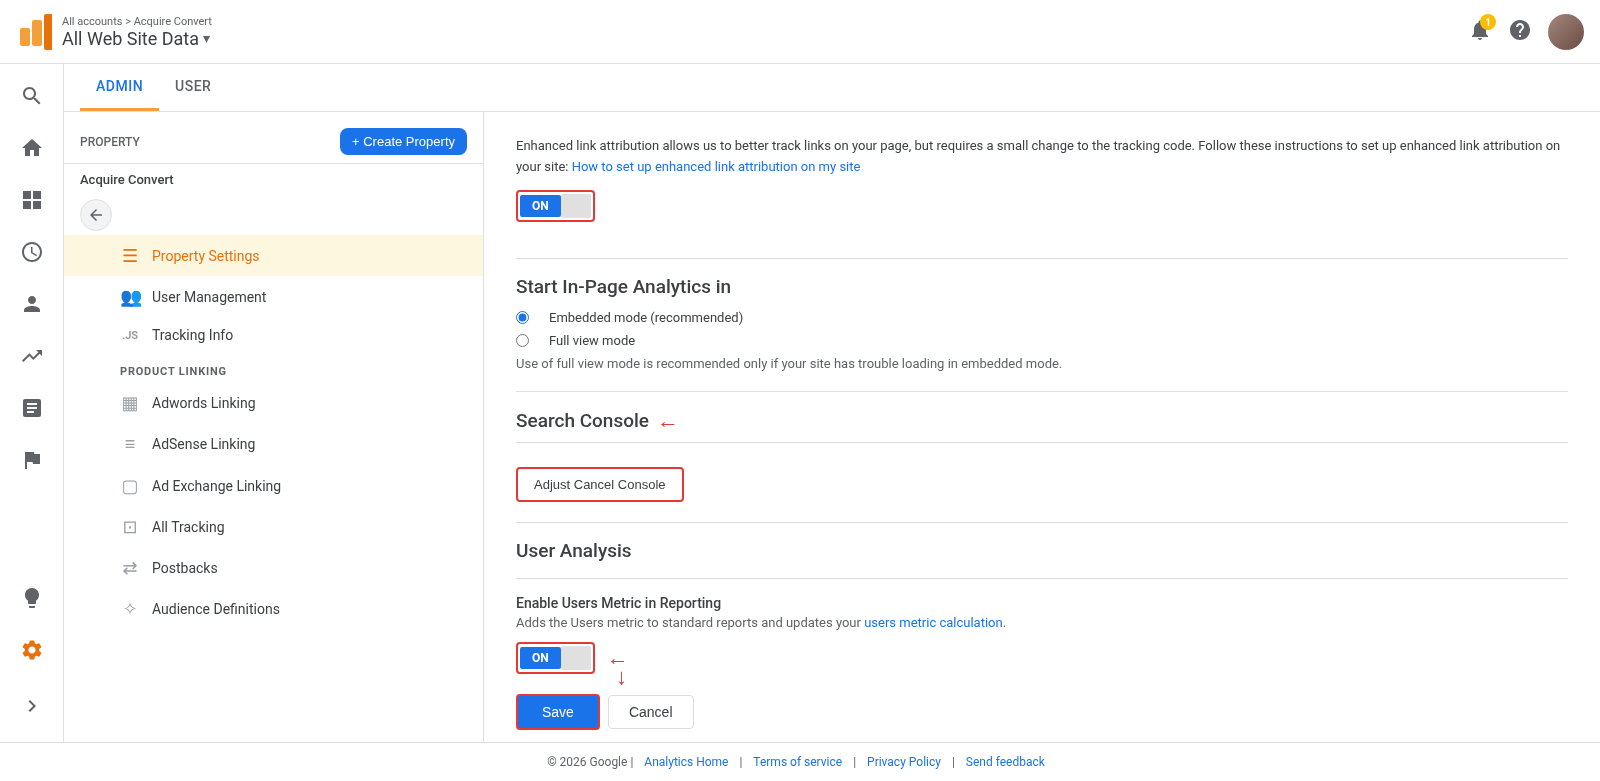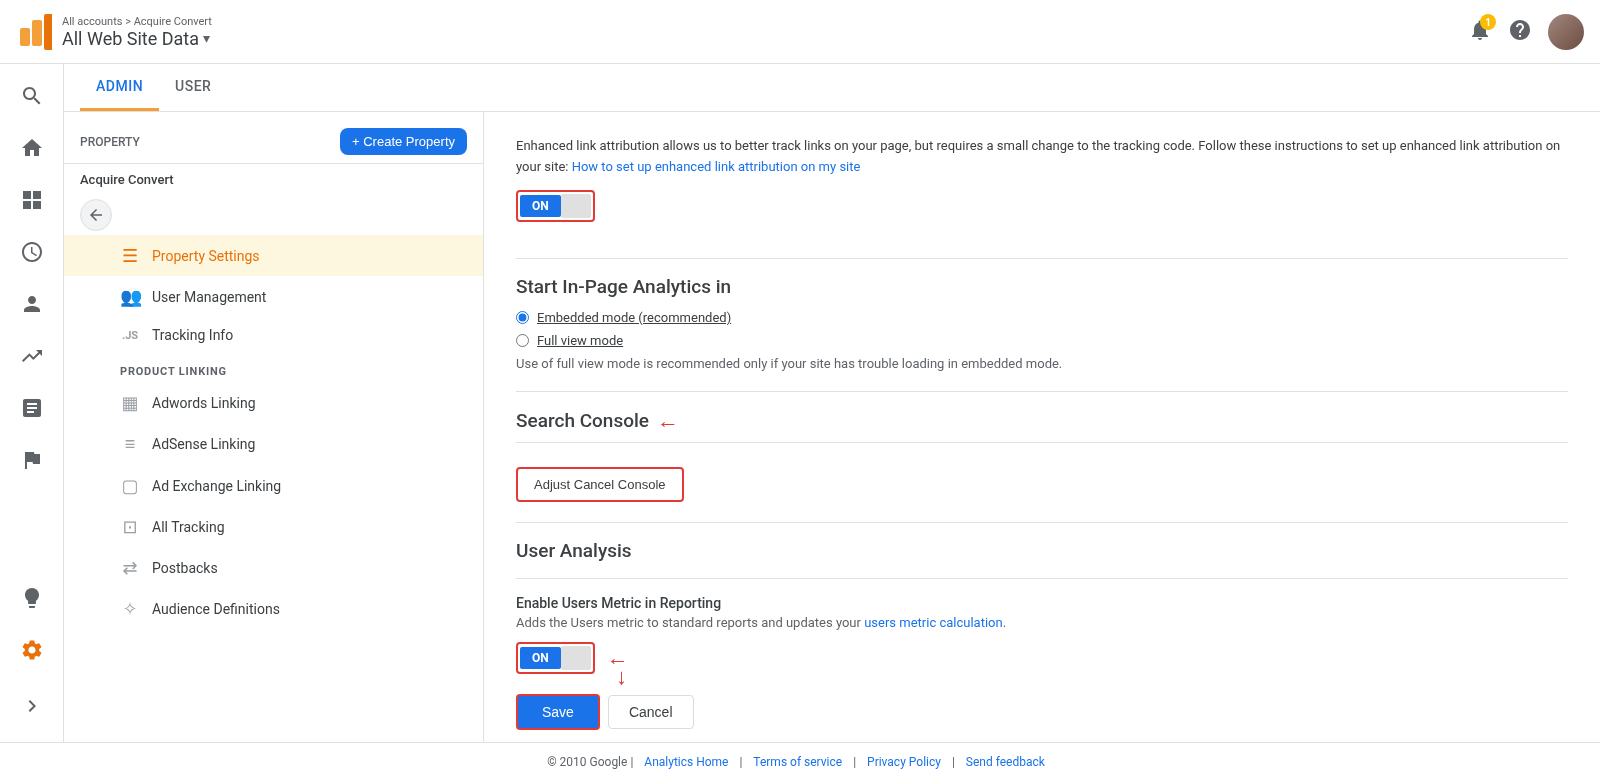--- a/index.html
+++ b/index.html
@@ -297,24 +297,23 @@
 
     .radio-group {
       display: flex;
       flex-direction: column;
       gap: 8px;
       margin-bottom: 8px;
     }
     .radio-label {
       display: flex;
       align-items: center;
-      gap: 8px;
+      gap: 20px;
       font-size: 13px;
       color: #3c4043;
-      text-decoration: underline;
     }
     .radio-label input[type="radio"] {
       accent-color: #1a73e8;
     }
     .radio-note {
       font-size: 13px;
       color: #5f6368;
       margin-bottom: 20px;
     }
 
@@ -646,18 +645,18 @@
           <button class="cancel-btn">Cancel</button>
           <span class="save-arrow">↓</span>
         </div>
 
       </div>
     </div>
   </div>
 </div>
 
 <div class="footer">
-  <span>© 2010 Google</span> |
+  <span>© 2026 Google</span> |
   <a href="#">Analytics Home</a> |
   <a href="#">Terms of service</a> |
   <a href="#">Privacy Policy</a> |
   <a href="#">Send feedback</a>
 </div>
 
 </body></html>

